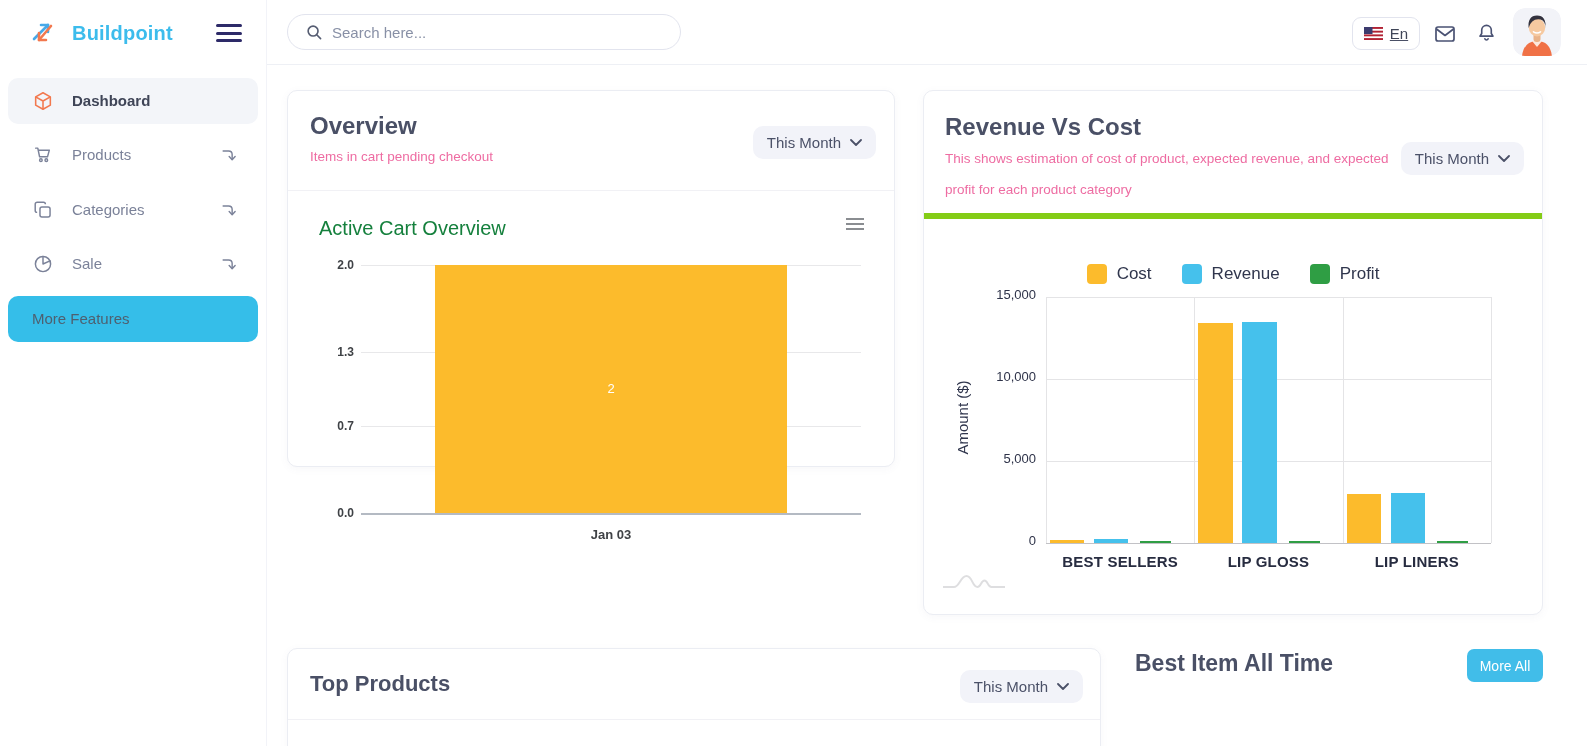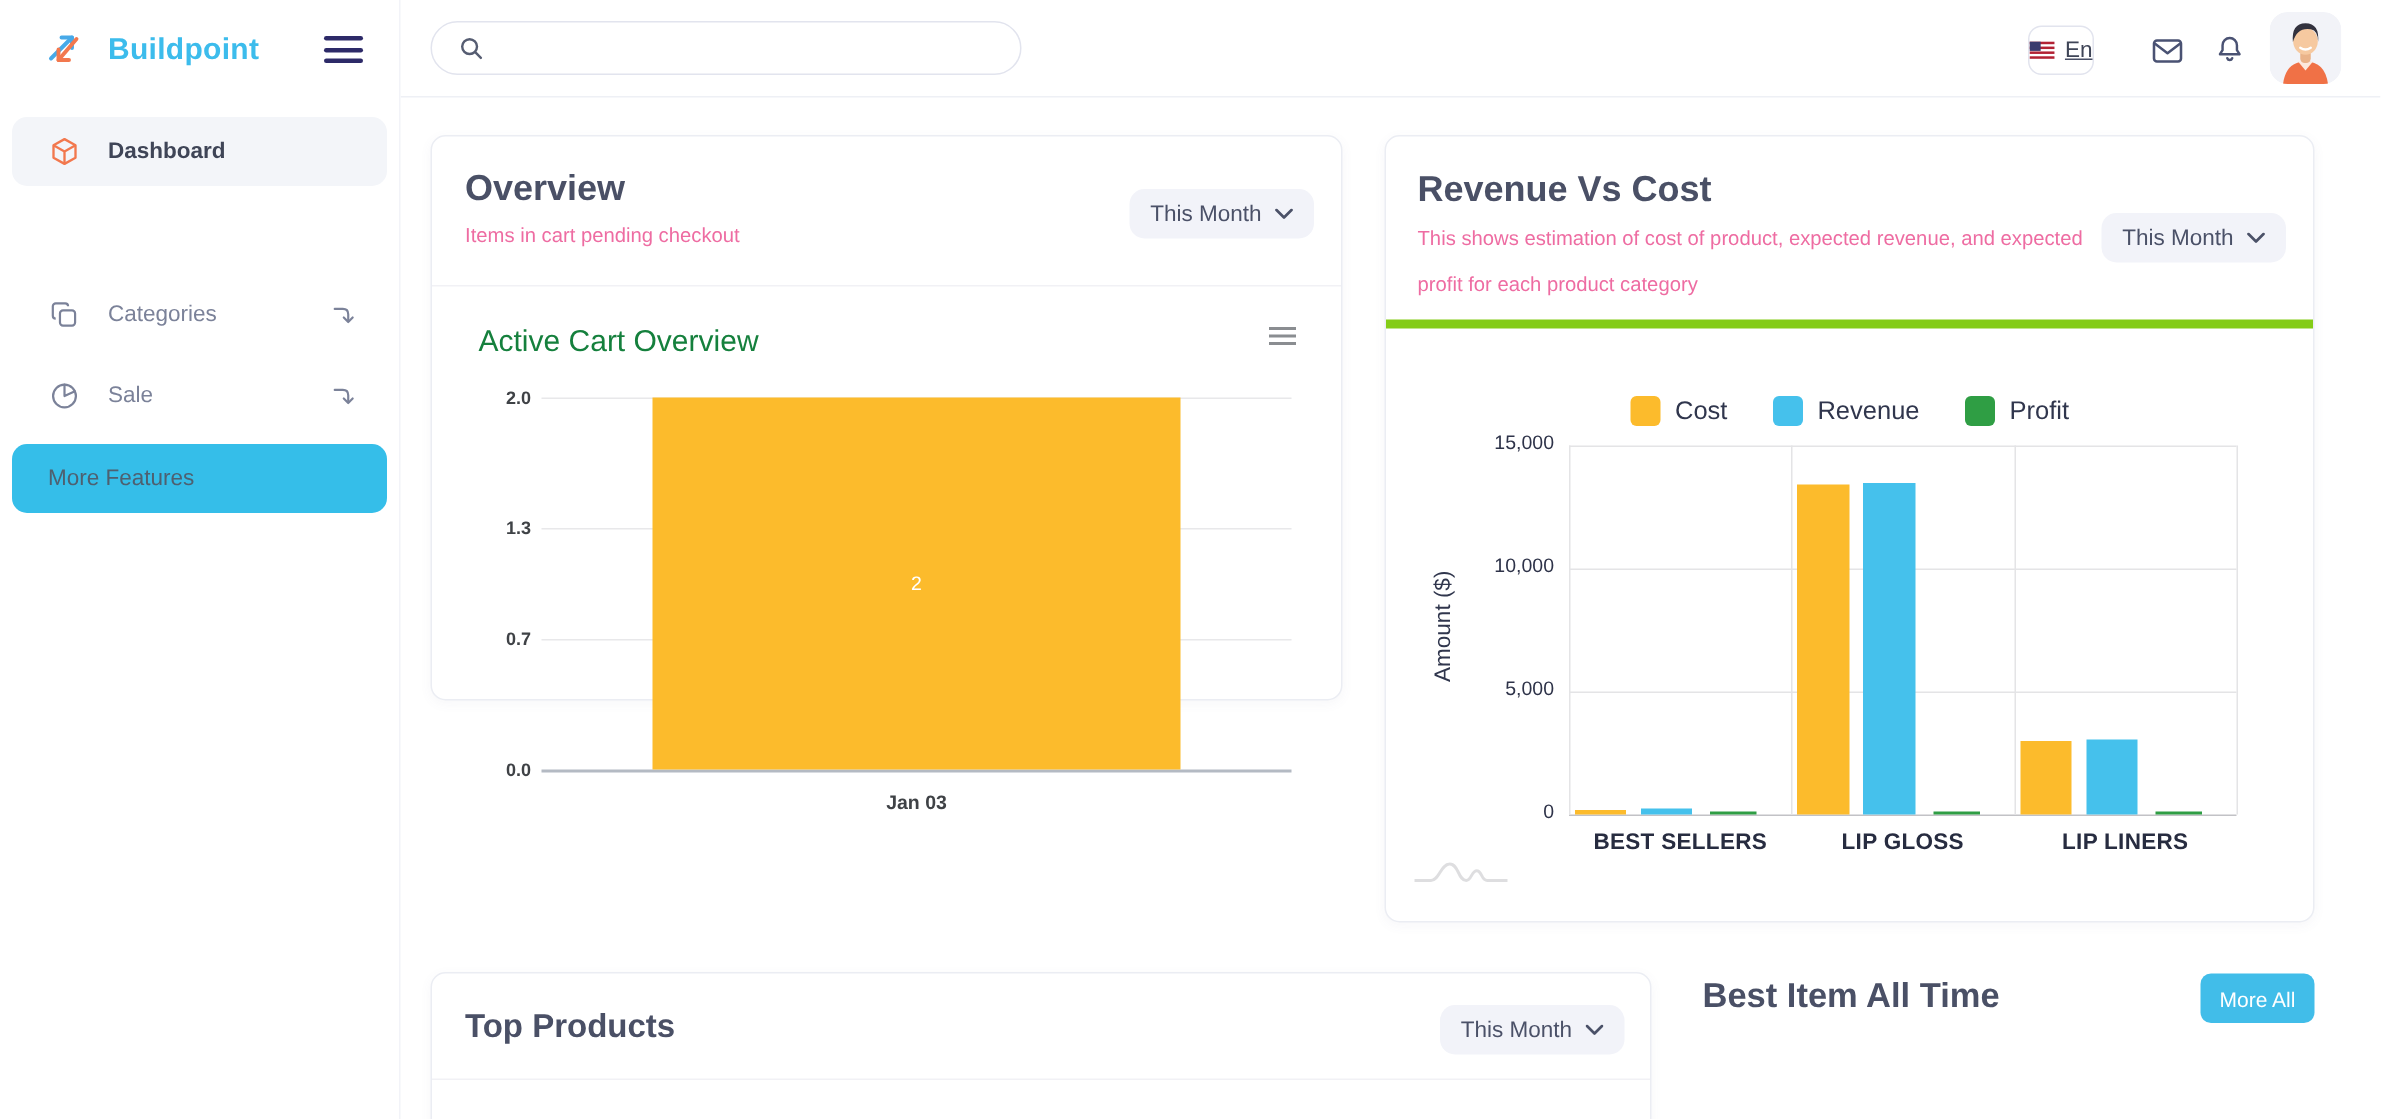--- a/index.html
+++ b/index.html
@@ -25,21 +25,21 @@
   .nav-item .expand { position:absolute; right:20px; top:14px; width:18px; height:18px; }
   .nav-item.highlight { background:#35bee9; }
   .nav-item.highlight .nlabel { color:#4e6070; left:24px; font-size:15px; }
 
   
   .topbar { position:absolute; left:267px; top:0; width:1320px; height:65px; background:#fff; border-bottom:1px solid #eef0f5; z-index:2; }
   .search-box { position:absolute; left:20px; top:14px; width:394px; height:36px; border:1px solid #e2e4ee; border-radius:18px; background:#fff; }
   .search-box svg { position:absolute; left:17px; top:8px; }
   .search-box input { position:absolute; left:44px; top:1px; width:330px; height:32px; border:0; outline:0; font-size:15px; color:#3f4557; background:transparent; font-family:"Liberation Sans",sans-serif; }
   .search-box input::placeholder { color:#8890a6; }
-  .lang-btn { position:absolute; left:1085px; top:17px; width:44px; height:33px; border:1px solid #e2e4ee; border-radius:9px; background:#fff; display:flex; align-items:center; justify-content:center; gap:7px; cursor:pointer;text-decoration:underline; }
+  .lang-btn { position:absolute; left:1085px; top:17px; width:68px; height:33px; border:1px solid #e2e4ee; border-radius:9px; background:#fff; display:flex; align-items:center; justify-content:center; gap:7px; cursor:pointer;text-decoration:underline; }
   .lang-btn span { font-size:15px; color:#3f4557; }
   .icon-btn { position:absolute; top:22px; width:24px; height:24px; cursor:pointer; }
   .mail-btn { left:1166px; }
   .bell-btn { left:1208px; top:21px; }
   .avatar { position:absolute; left:1246px; top:8px; width:48px; height:48px; border-radius:12px; overflow:hidden; cursor:pointer; }
 
   
   .card { position:absolute; background:#fff; border:1px solid #ebedf3; border-radius:10px; box-shadow:0 2px 8px rgba(90,100,140,.05); }
   .card-overview { left:287px; top:90px; width:608px; height:377px; }
   .card-revenue  { left:923px; top:90px; width:620px; height:525px; }
@@ -124,20 +124,36 @@
     <div class="nav-item active" style="top:78px">
       <span class="nicon">
         <svg viewBox="0 0 24 24" width="22" height="22" fill="none" stroke="#f2784e" stroke-width="1.7" stroke-linejoin="round">
           <path d="M12 3 20 7.5 20 16.5 12 21 4 16.5 4 7.5Z"></path>
             <path d="M4 7.5 12 12 20 7.5M12 12V21"></path>
         </svg>
       </span>
       <span class="nlabel">Dashboard</span>
     </div>
 
+    <div class="nav-item" style="top:132px">
+      <span class="nicon">
+        <svg viewBox="0 0 24 24" width="22" height="22" fill="none" stroke="#7b8299" stroke-width="1.6" stroke-linecap="round" stroke-linejoin="round">
+          <path d="M4 4.5 H6.3 L8.3 14 h8.6 l2-7.3 H7"></path>
+          <circle cx="9.7" cy="17.6" r="1.4"></circle>
+            <circle cx="15.6" cy="17.6" r="1.4"></circle>
+        </svg>
+      </span>
+      <span class="nlabel">Products</span>
+      <span class="expand">
+        <svg viewBox="0 0 20 20" width="18" height="18" fill="none" stroke="#7b8299" stroke-width="1.6" stroke-linecap="round" stroke-linejoin="round">
+          <path d="M3.5 5.5 H9.5 Q13.5 5.5 13.5 9.5 V14.5"></path>
+            <path d="M10.2 11.8 13.5 15.2 16.8 11.8"></path>
+        </svg>
+      </span>
+    </div>
 
     <div class="nav-item" style="top:187px">
       <span class="nicon">
         <svg viewBox="0 0 24 24" width="22" height="22" fill="none" stroke="#7b8299" stroke-width="1.6" stroke-linejoin="round">
           <rect x="8.7" y="8.7" width="11" height="11" rx="2.2"></rect>
           <path d="M5.6 14.6 A2.1 2.1 0 0 1 3.5 12.5 V5.6 A2.1 2.1 0 0 1 5.6 3.5 H12.5 A2.1 2.1 0 0 1 14.6 5.6"></path>
         </svg>
       </span>
       <span class="nlabel">Categories</span>
       <span class="expand">
@@ -168,20 +184,21 @@
       <span class="nlabel" style="top:14px">More Features</span>
     </div>
   </aside>
 
   <header class="topbar">
     <div class="search-box">
       <svg viewBox="0 0 20 20" width="19" height="19" fill="none" stroke="#565d72" stroke-width="1.7">
         <circle cx="8.5" cy="8.5" r="5.2"></circle>
           <path d="M12.6 12.6 L16.4 16.4" stroke-linecap="round"></path>
       </svg>
+      <input type="text" placeholder="Search here..." style="">
     </div>
 
     <div class="lang-btn">
       <svg width="19" height="13" viewBox="0 0 19 13">
         <rect width="19" height="13" fill="#fff"></rect>
         <g fill="#b22234">
           <rect y="0" width="19" height="1.9"></rect>
             <rect y="3.7" width="19" height="1.9"></rect>
           <rect y="7.4" width="19" height="1.9"></rect>
             <rect y="11.1" width="19" height="1.9"></rect>

